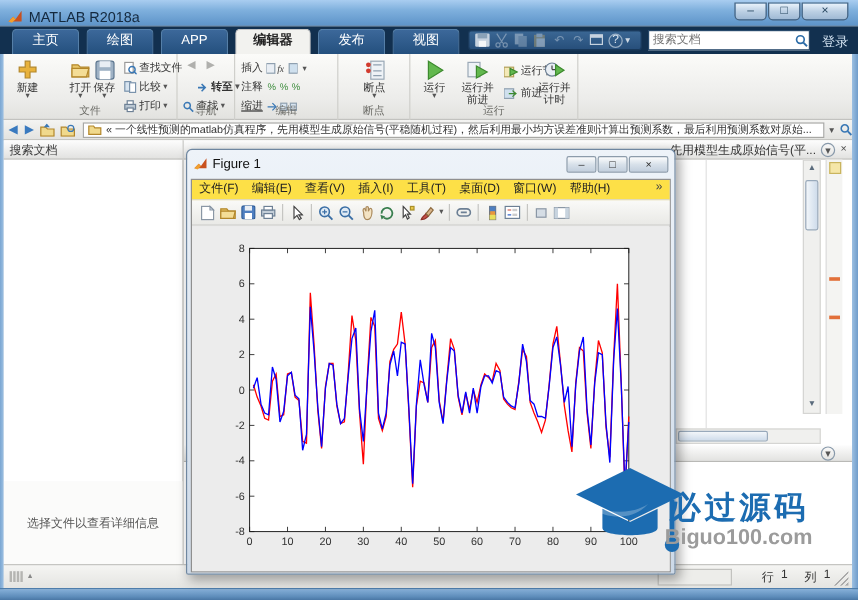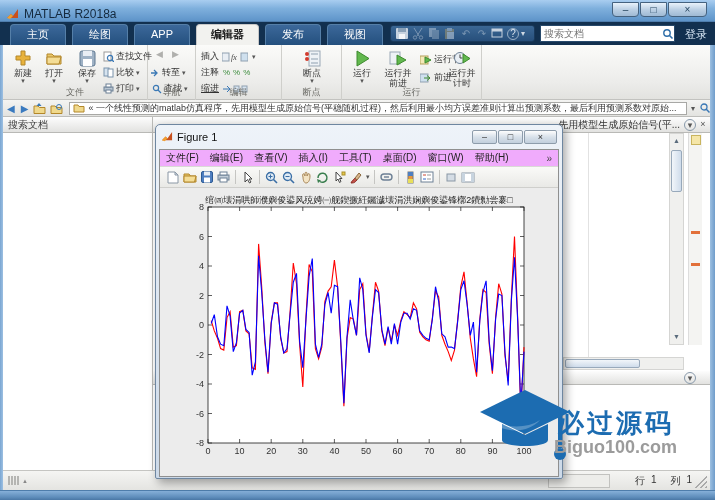--- a/index.html
+++ b/index.html
@@ -130,22 +130,22 @@
     background:linear-gradient(#eef3f9,#ccd9e8); border:1px solid #6e86a0; border-radius:5px 5px 2px 2px;
     box-shadow:3px 4px 10px rgba(0,0,0,.35); padding:0 3px 3px 3px; }
   .fig-titlebar { height:21px; display:flex; align-items:center; padding:12px 2px; }
   .fig-title { font-size:11px; color:#111; margin-left:4px; }
   .fig-btns { margin-left:auto; display:flex; }
   .fig-btn { width:25px; height:14px; border:1px solid #8d9cab; border-radius:2px;
     background:linear-gradient(#fdfdfd,#d8e1ea 50%,#c2cfdd); font-size:9px; line-height:12px;
     text-align:center; color:#333; margin-left:1px; }
   .fig-btn.close { width:33px; }
   .figbody { height:328px; background:#ececec; border:1px solid #8f8f8f; position:relative; }
-  .fig-menubar { height:17px; background:#f0abfc; border-bottom:1px solid #d9d9d6;
-    display:flex; align-items:center; padding:0 6px; }
+  .fig-menubar { height:17px; background:#fde047; border-bottom:1px solid #d9d9d6;
+    display:flex; align-items:flex-start; padding:0 6px; }
   .fig-menu-item { font-size:10px; color:#222; margin-right:11px; }
   .fig-menu-ovf { margin-left:auto; font-size:10px; color:#444; }
   .fig-toolbar { height:21px; background:linear-gradient(#fafaf8,#e9e9e6);
     border-bottom:1px solid #cfcfcc; display:flex; align-items:center; padding:0 4px; }
   .ft-ic { width:17px; height:16px; display:flex; align-items:center; justify-content:center; }
   .ft-sep { width:1px; height:14px; background:#c5c5c2; margin:0 3px; }
   .fig-canvas { position:absolute; left:0; right:0; top:39px; bottom:0; background:#ececec; }
   .plot-title { position:absolute; left:0; top:5px; width:100%; text-align:center;
     font-size:9px; color:#222; letter-spacing:0; }
   #plot-svg { position:absolute; left:0; top:0; }
@@ -230,21 +230,21 @@
     <div class="sec" style="left:3px;width:145px;">
       <div class="bigbtn" style="left:4px;">
         <div class="bb-ico">
             <svg width="18" height="18" viewBox="0 0 18 18">
               <path d="M7,2 h4 v5 h5 v4 h-5 v5 h-4 v-5 h-5 v-4 h5 z" fill="#e8b23c" stroke="#b3872a"></path>
             </svg>
           </div>
         <div class="bb-lbl">新建</div>
         <div class="caret">▾</div>
       </div>
-      <div class="bigbtn" style="left:35px;">
+      <div class="bigbtn" style="left:48px;">
         <div class="bb-ico">
             <svg width="18" height="18" viewBox="0 0 18 18">
               <path d="M2,5 h5 l2,2 h7 v8 h-14 z" fill="#e9c76a" stroke="#b3872a"></path>
               <path d="M2,8 h14 l-2,7 h-12 z" fill="#f4dd96" stroke="#b3872a"></path>
             </svg>
           </div>
         <div class="bb-lbl">打开</div>
         <div class="caret">▾</div>
       </div>
       <div class="bigbtn" style="left:68px;">
@@ -282,21 +282,21 @@
           </svg>
         <span>打印</span>
           <span class="caret">▾</span>
       </div>
       <div class="sec-label">文件</div>
     </div>
 
     <div class="sec" style="left:148px;width:48px;">
       <div class="smallbtn" style="left:8px;top:4px;color:#b0b0ad;">◀</div>
       <div class="smallbtn" style="left:24px;top:4px;color:#b0b0ad;">▶</div>
-      <div class="smallbtn" style="left:2px;top:21px;">
+      <div class="smallbtn" style="left:16px;top:21px;font-weight:bold;">
         <svg class="mini" width="10" height="10" viewBox="0 0 10 10">
             <path d="M1,5 h5 M4,2 l3,3 -3,3" stroke="#3a78b5" fill="none" stroke-width="1.3"></path>
           </svg>
         <span>转至</span>
           <span class="caret">▾</span>
       </div>
       <div class="smallbtn" style="left:4px;top:37px;">
         <svg class="mini" width="10" height="10" viewBox="0 0 10 10">
             <circle cx="4" cy="4" r="2.6" fill="none" stroke="#3a78b5" stroke-width="1.2"></circle>
             <line x1="6" y1="6" x2="9" y2="9" stroke="#3a78b5" stroke-width="1.3"></line>
@@ -447,20 +447,23 @@
     <div class="ed-lower-hdr panel-hdr">
       <span class="ed-btn ed-circle" style="right:14px;top:1px;">▾</span>
     </div>
     <div class="ed-lower"></div>
   </div>
 
   <div class="leftpanel">
     <div class="panel-hdr lp-hdr">
       <span>搜索文档</span>
     </div>
+    <div class="details-body">
+      <span>选择文件以查看详细信息</span>
+    </div>
   </div>
 
   <div class="statusbar">
     <div class="grip">
         <i></i>
         <i></i>
         <i></i>
         <i></i>
       </div>
     <span style="font-size:6px;color:#888;margin-left:2px;">▲</span>
@@ -608,21 +611,20 @@
           </span>
         <span class="ft-ic">
             <svg width="14" height="11" viewBox="0 0 14 11">
               <rect x="1" y="1" width="12" height="9" fill="#fff" stroke="#8a97a5"></rect>
               <rect x="1" y="1" width="3" height="9" fill="#c8d4df"></rect>
               <rect x="10" y="1" width="3" height="9" fill="#c8d4df"></rect>
             </svg>
           </span>
       </div>
       <div class="fig-canvas">
-        <div class="plot-title">绾㈣壊涓哄師濮嬩俊鍙风殑娉㈠舰鍥撅紝钃濊壊涓洪娴嬩俊鍙锋槨2鐨勬尝褰□</div>
         <svg id="plot-svg" width="400" height="289" viewBox="0 0 400 289">
             <rect x="48" y="18" width="316" height="236" fill="#ffffff" stroke="#1a1a1a" stroke-width="0.8"></rect>
             <line x1="48" y1="254" x2="48" y2="250" stroke="#1a1a1a" stroke-width="0.7"></line>
             <line x1="48" y1="18" x2="48" y2="22" stroke="#1a1a1a" stroke-width="0.7"></line>
             <text x="48" y="265" font-size="9" fill="#333" text-anchor="middle">0</text>
             <line x1="79.6" y1="254" x2="79.6" y2="250" stroke="#1a1a1a" stroke-width="0.7"></line>
             <line x1="79.6" y1="18" x2="79.6" y2="22" stroke="#1a1a1a" stroke-width="0.7"></line>
             <text x="79.6" y="265" font-size="9" fill="#333" text-anchor="middle">10</text>
             <line x1="111.2" y1="254" x2="111.2" y2="250" stroke="#1a1a1a" stroke-width="0.7"></line>
             <line x1="111.2" y1="18" x2="111.2" y2="22" stroke="#1a1a1a" stroke-width="0.7"></line>

